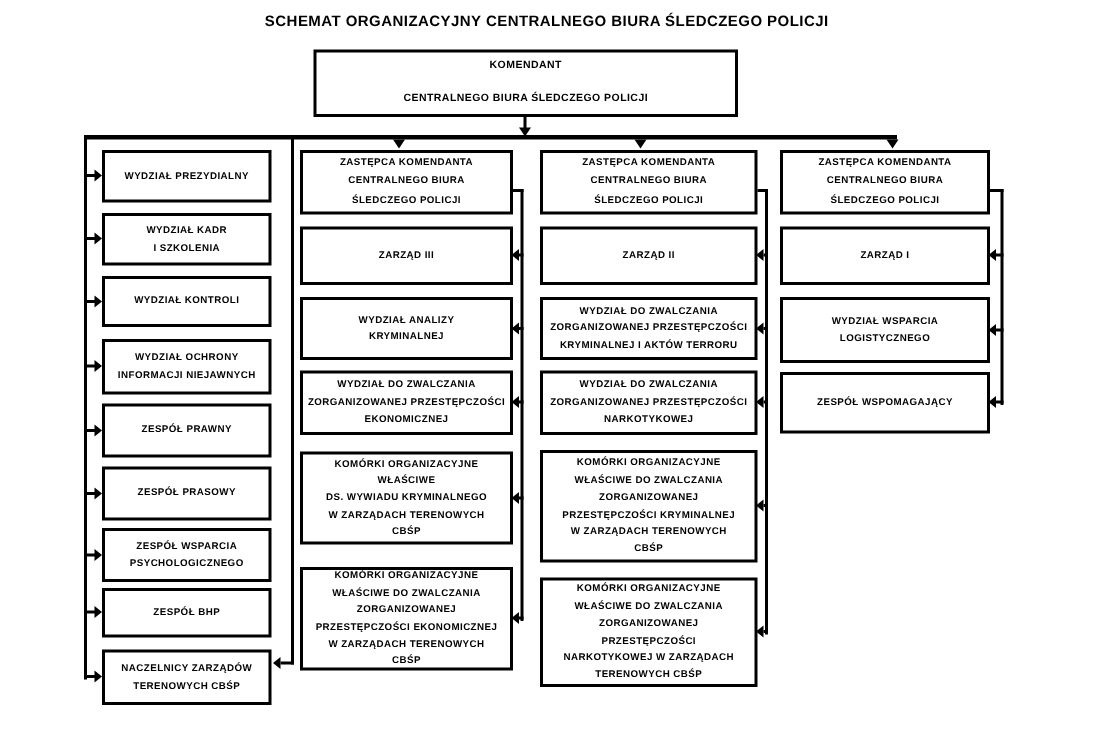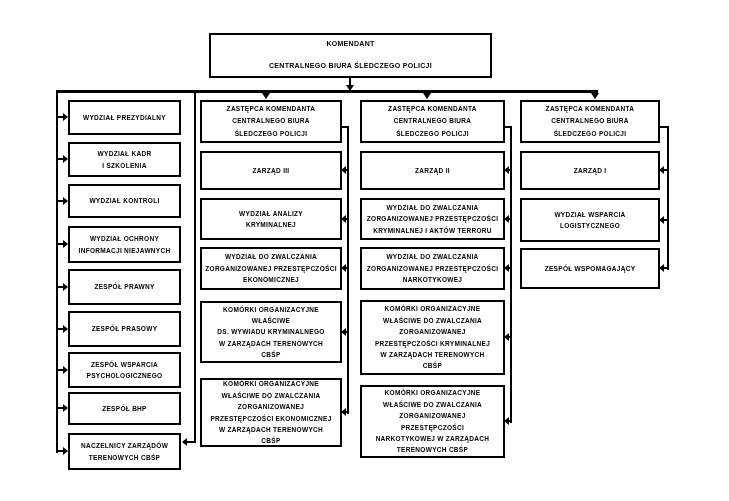--- a/index.html
+++ b/index.html
@@ -30,20 +30,21 @@
   .conn-l::before{content:"";position:absolute;left:-5px;top:-3px;width:0;height:0;
     border-top:4px solid transparent;border-bottom:4px solid transparent;border-right:5px solid #000;}
   .arr-d{position:absolute;width:0;height:0;
     border-left:4px solid transparent;border-right:4px solid transparent;border-top:6px solid #000;}
 </style>
 </head>
 <body>
 
 <div id="stage">
 
+  <div class="title">SCHEMAT ORGANIZACYJNY CENTRALNEGO BIURA ŚLEDCZEGO POLICJI</div>
 
   <div class="box komendant" style="left:209px;top:33px;width:283px;height:45px;">KOMENDANT
 
 CENTRALNEGO BIURA ŚLEDCZEGO POLICJI</div>
 
   <div class="vline" style="left:349px;top:78px;width:2px;height:8px;"></div>
   <div class="arr-d" style="left:346px;top:85px;"></div>
   <div class="hline" style="left:56px;top:90px;width:542px;height:2.5px;"></div>
   <div class="arr-d" style="left:262px;top:93px;"></div>
   <div class="arr-d" style="left:423px;top:93px;"></div>

